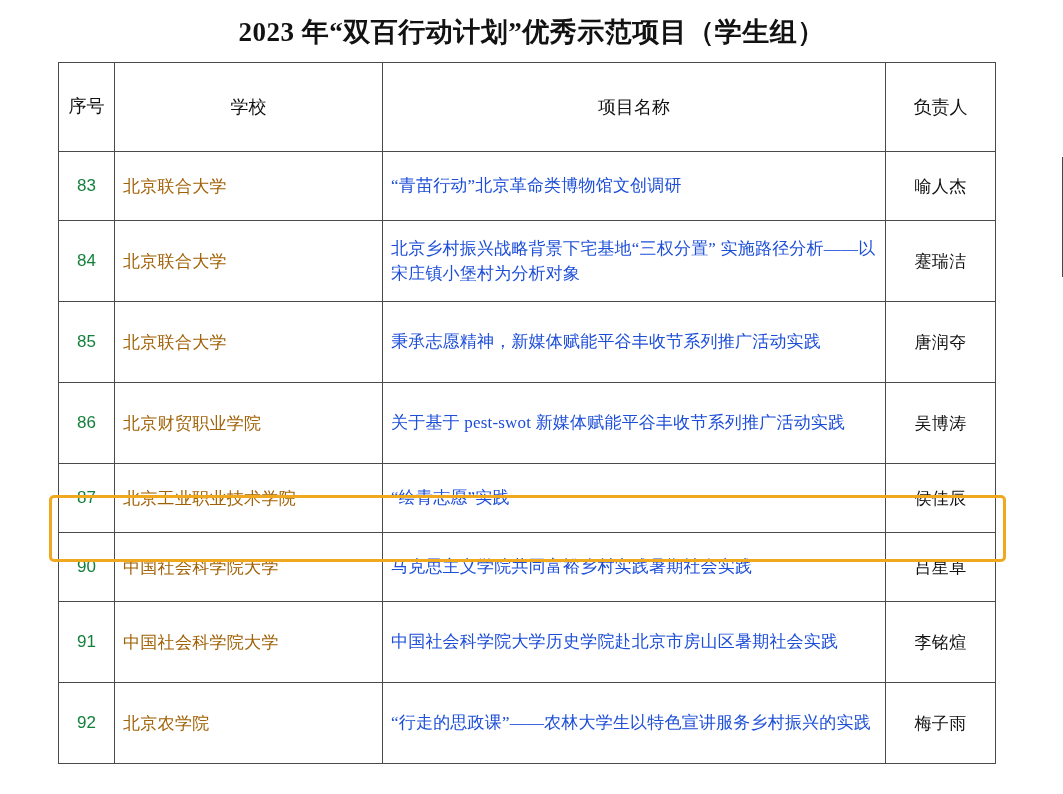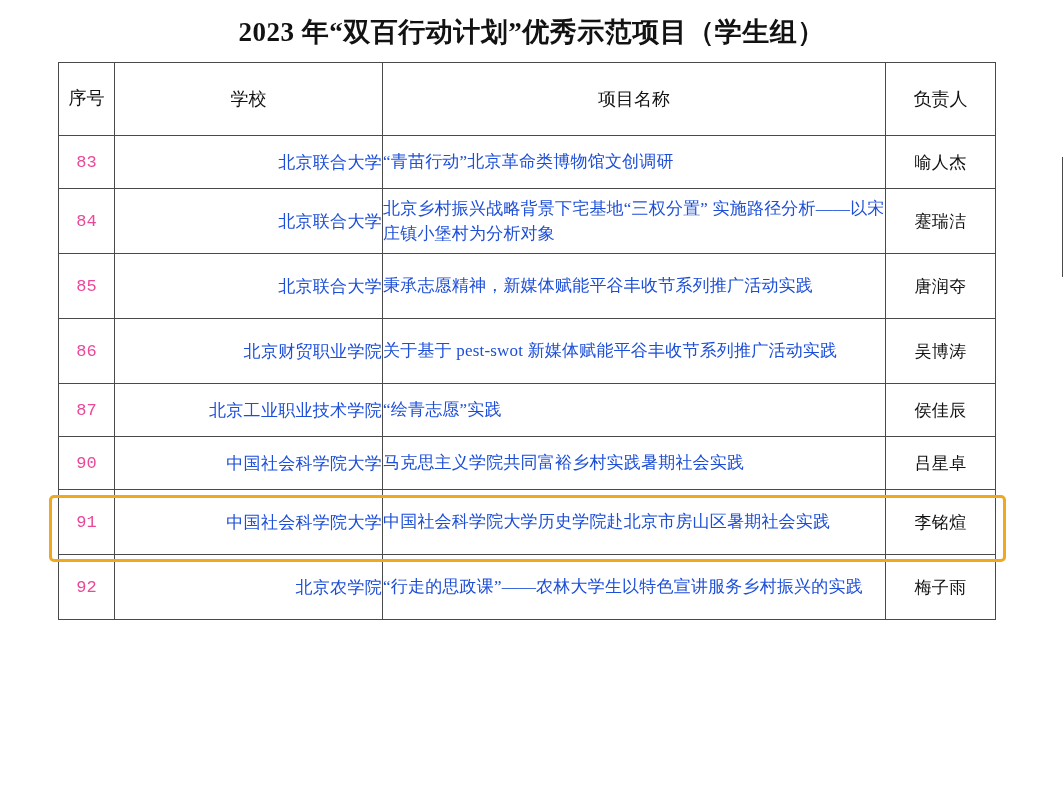--- a/index.html
+++ b/index.html
@@ -37,49 +37,49 @@
   }
   table.main {
     border-collapse: collapse;
     width: 937px;
     table-layout: fixed;
     font-size: 16.5px;
   }
   table.main td, table.main th {
     border: 1px solid #4a4a4a;
     vertical-align: middle;
-    padding: 0;
+    padding: 8px;
   }
   col.c-idx { width: 56px; }
   col.c-school { width: 268px; }
   col.c-project { width: 503px; }
   col.c-leader { width: 110px; }
 
   .hdr-cell {
     text-align: center;
     font-weight: normal;
     font-size: 18px;
     height: 72px;
     line-height: 1.25;
     color: #111;
   }
   .hdr-cell.narrow {
     line-height: 1.2;
   }
   .cell-idx {
     text-align: center;
     font-size: 17px;
-    font-family: Liberation Mono, monospace;
-    color: #ec4899;
+    font-family: Liberation Sans, sans-serif;
+    color: #15803d;
   }
   .cell-center {
-    text-align: right;
+    text-align: left;
     font-size: 17px;
     letter-spacing: 0.3px;
-    color: #1d4ed8;
+    color: #a16207;
   }
   .cell-left {
     text-align: left;
     font-size: 17px;
     padding: 6px 10px 6px 12px;
     line-height: 1.5;
     letter-spacing: 0.2px;
     color: #1d4ed8;
   }
   .cell-leader {

